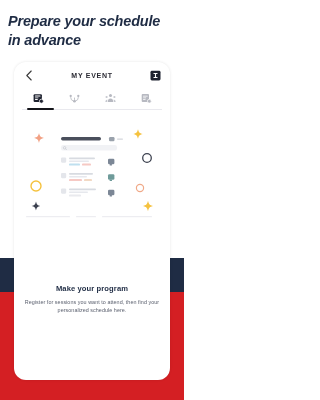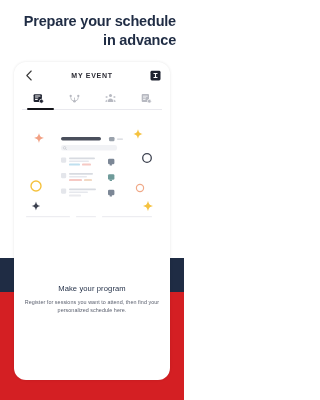--- a/index.html
+++ b/index.html
@@ -45,26 +45,27 @@
     border-radius: 12px;
     box-shadow: 0 0 3px rgba(0,0,0,0.10);
     overflow: hidden;
   }
 
   
   .headline {
     position: absolute;
     left: 8px; top: 12px;
     width: 168px;
-    text-align: right;
+    text-align: left;
     font-size: 14.5px;
     font-weight: bold;
     line-height: 19px;
     color: #1f2c44;
     letter-spacing: -0.2px;
+    font-style: italic;
   }
 
   
   .app-header {
     position: relative;
     height: 26px;
     display: flex;
     align-items: center;
     padding: 0 8px;
   }
@@ -135,21 +136,21 @@
   .caption-block {
     position: absolute;
     left: 0; right: 0;
     top: 222px;
     text-align: center;
     padding: 0 10px;
     box-sizing: border-box;
   }
   .caption-title {
     font-size: 7.6px;
-    font-weight: normal;
+    font-weight: bold;
     color: #1f2c44;
     letter-spacing: 0.1px;
   }
   .caption-body {
     margin-top: 5px;
     font-size: 5.4px;
     line-height: 8px;
     color: #5d6270;
     letter-spacing: 0.05px;
   }

